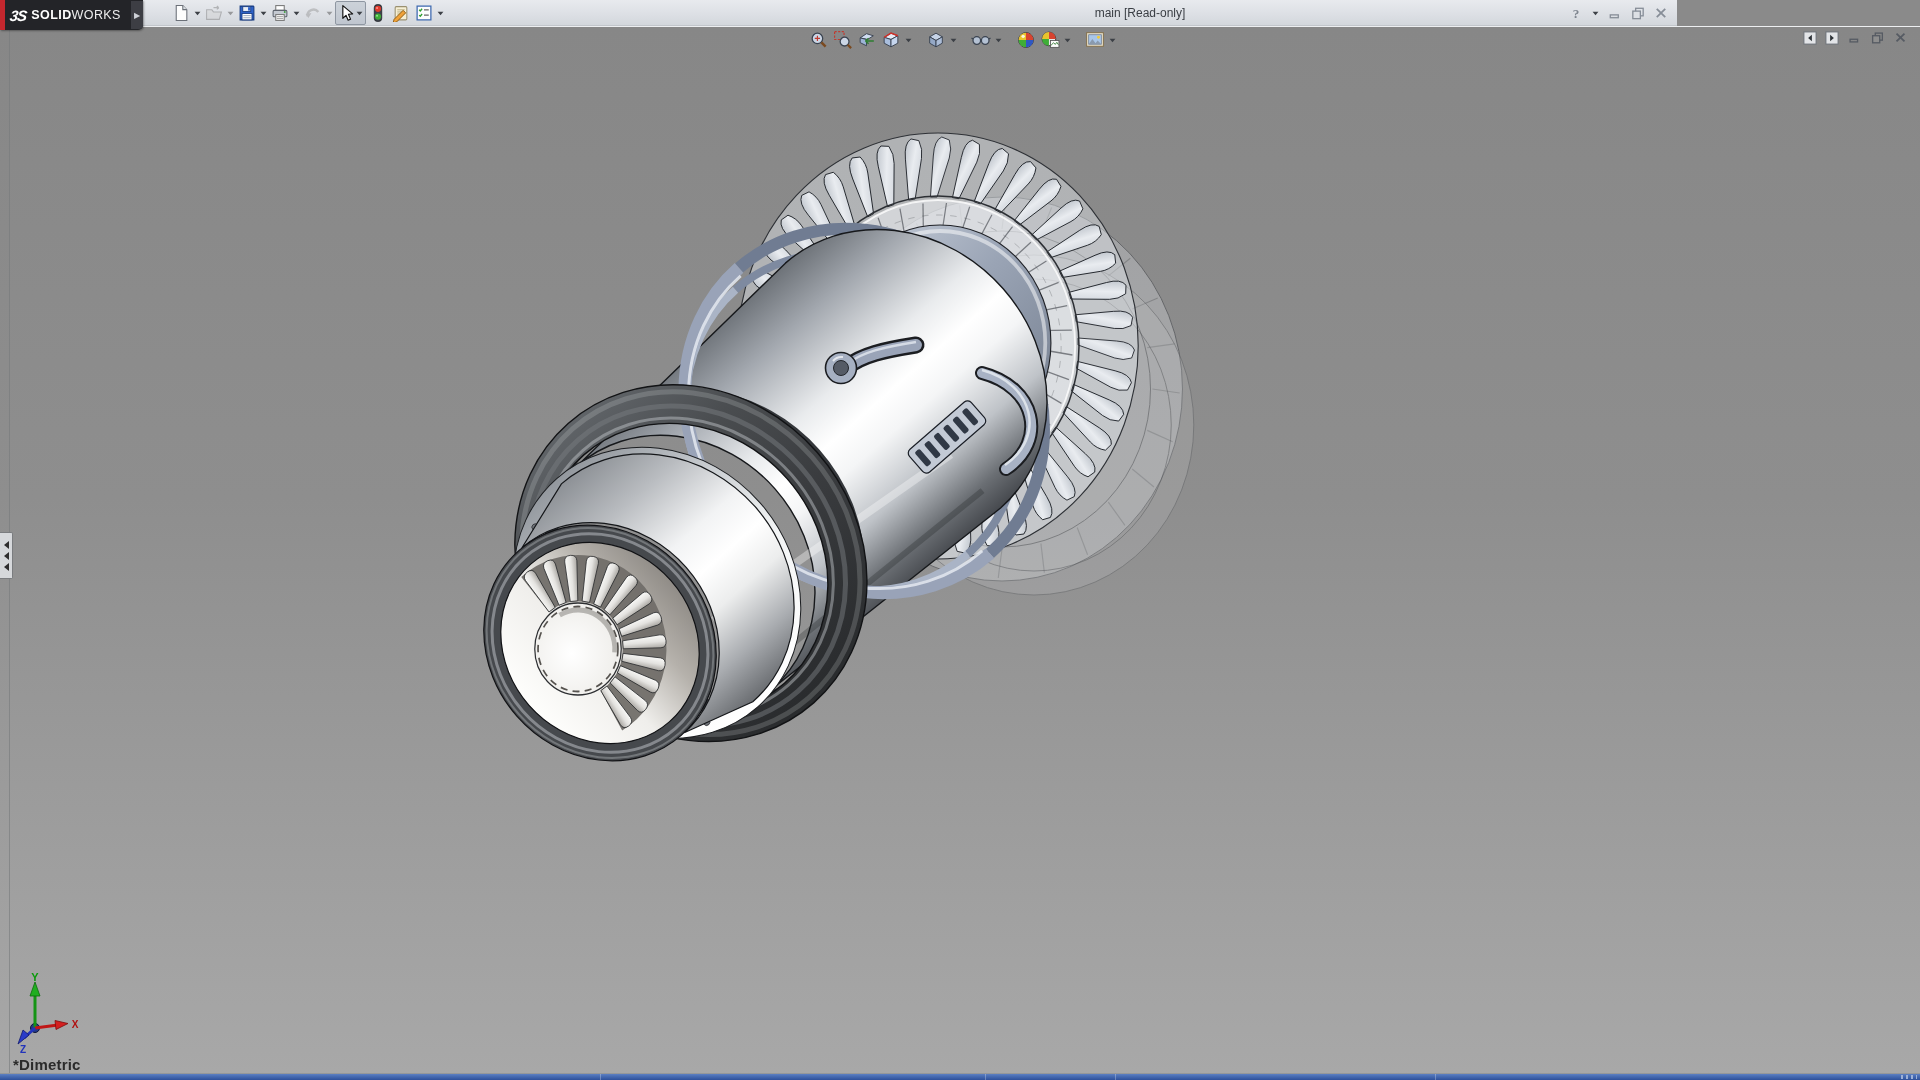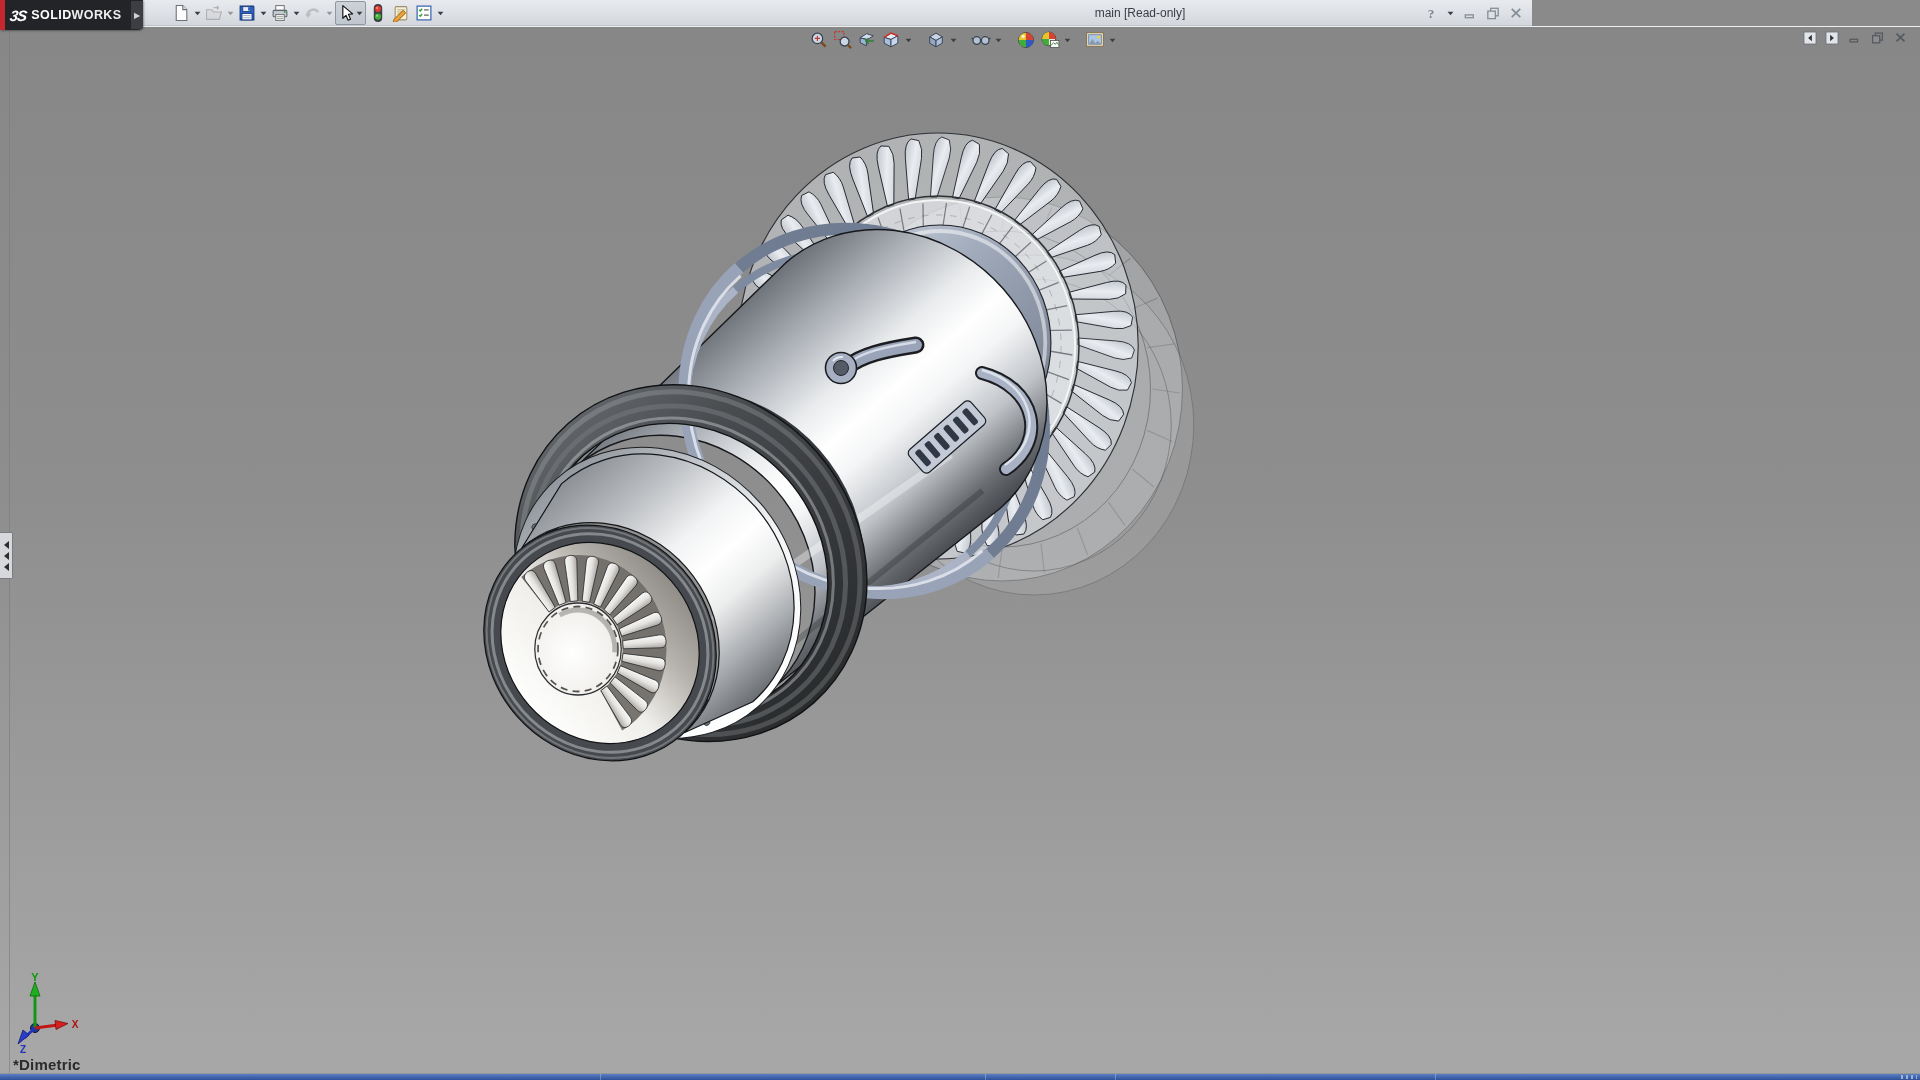--- a/index.html
+++ b/index.html
@@ -1,32 +1,32 @@
 <!DOCTYPE html>
 <html><head>
 <meta charset="utf-8">
 <style>
   html,body{margin:0;padding:0;background:#555;}
   *{box-sizing:border-box;}
   #screen{position:relative;width:1920px;height:1080px;overflow:hidden;
           font-family:"Liberation Sans",sans-serif;background:#8a8a8a;}
 
   
-  #titlebar{position:absolute;left:0;top:0;width:1532px;height:26px;
+  #titlebar{position:absolute;left:0;top:0;width:1677px;height:26px;
             background:linear-gradient(180deg,#e8eaee 0%,#dde0e5 55%,#d3d7dc 100%);
             border-bottom:1px solid #c2c6cb;z-index:30;}
   #logo-tab{position:absolute;left:0;top:0;width:143px;height:30px;background:#232428;
             border-radius:0 0 5px 0;display:flex;align-items:center;z-index:40;
             box-shadow:1px 1px 2px rgba(0,0,0,.35);}
   #logo-red{position:absolute;left:0;top:0;width:5px;height:30px;background:#c4272e;}
   #logo-mark{margin-left:10px;color:#fff;font-size:15px;font-style:italic;font-weight:bold;
              transform:skewX(-8deg);letter-spacing:-1px;}
   #logo-text{margin-left:5px;color:#fff;font-size:12.5px;letter-spacing:.4px;white-space:nowrap;}
   #logo-text .b{font-weight:800;}
-  #logo-text .l{font-weight:700;opacity:.92;}
+  #logo-text .l{font-weight:400;opacity:.92;}
   #logo-expand{position:absolute;right:0;top:1px;width:12px;height:28px;background:#3d3e44;
                border-radius:0 0 4px 0;display:flex;align-items:center;justify-content:center;
                color:#cfd2d8;font-size:8px;}
   #main-toolbar{position:absolute;left:170px;top:0;height:26px;display:flex;align-items:center;gap:1px;}
   .tb-item{display:flex;align-items:center;height:24px;padding:0 1px;border:1px solid transparent;}
   .tb-item svg{width:18px;height:18px;display:block;}
   .tb-item.disabled{filter:grayscale(1) opacity(.45);}
   .tb-item.pressed{background:linear-gradient(180deg,#ccd2d9,#c0c6cf);
                    border:1px solid #8f97a2;border-radius:2px;}
   .tb-caret{width:9px;height:24px;display:flex;align-items:center;justify-content:center;}

